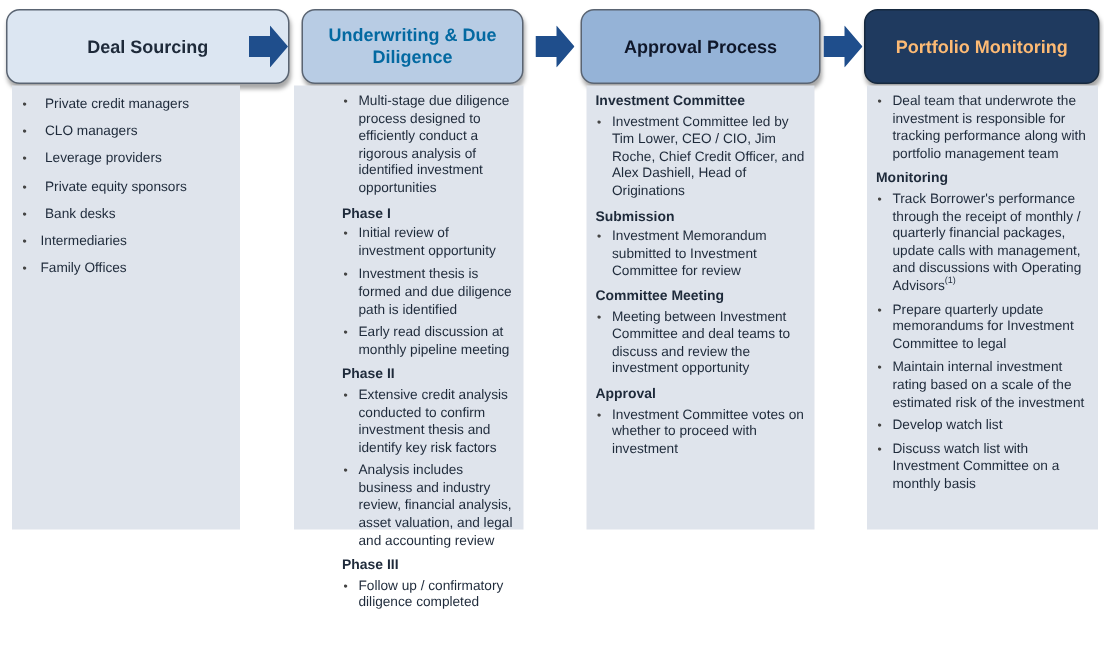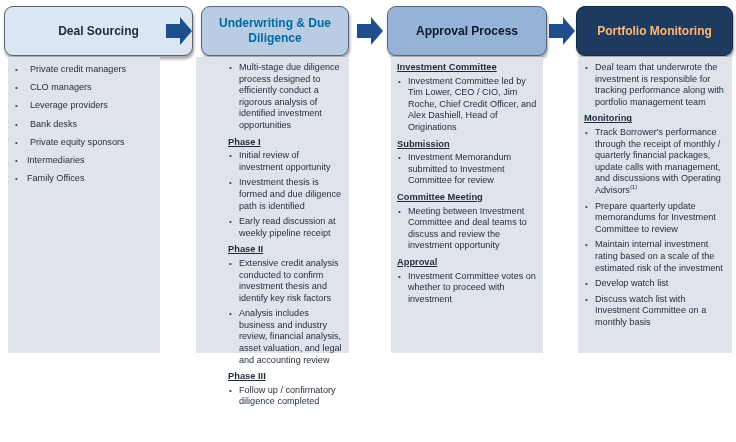--- a/index.html
+++ b/index.html
@@ -16,21 +16,21 @@
   }
   .arrow { position: absolute; top: 17px; width: 26px; height: 28px; }
 
   .col {
     position: absolute; top: 57px; height: 296px;
     background: #dfe4ec;
     padding: 5px 6px 0 6px;
     font-size: 9.1px; line-height: 11.6px; color: #1e2a3a;
   }
   .section-title {
-    font-weight: bold; text-decoration: underline;
+    font-weight: bold; 
     margin: 5px 0 2px 0; font-size: 9.3px;
   }
   .section-title.first { margin-top: 0; }
   ul.bullets { list-style: none; }
   ul.bullets li {
     position: relative; padding-left: 11px; margin-bottom: 4px;
   }
   ul.bullets li::before {
     content: "\2022"; position: absolute; left: 1px; top: 0; font-size: 8px; color: #444;
   }
@@ -67,36 +67,36 @@
 
 <div class="header-box" style="left:576px; width:157px; background:#1f3a5f; color:#fdba74; border-color:#16293f;">
   <span>Portfolio Monitoring</span>
 </div>
 
 <div class="col" id="col1" style="left:8px; width:152px; padding-top:7px;">
   <ul class="bullets">
     <li>Private credit managers</li>
     <li>CLO managers</li>
     <li>Leverage providers</li>
+    <li>Private equity sponsors</li>
     <li>Bank desks</li>
-    <li>Private equity sponsors</li>
     <li class="tight">Intermediaries</li>
     <li class="tight">Family Offices</li>
   </ul>
 </div>
 
 <div class="col" id="col2" style="left:196px; width:153px;padding-left:32px;">
   <ul class="bullets">
     <li>Multi-stage due diligence process designed to efficiently conduct a rigorous analysis of identified investment opportunities</li>
   </ul>
   <div class="section-title">Phase I</div>
   <ul class="bullets">
     <li>Initial review of investment opportunity</li>
     <li>Investment thesis is formed and due diligence path is identified</li>
-    <li>Early read discussion at weekly pipeline receipt</li>
+    <li>Early read discussion at monthly pipeline meeting</li>
   </ul>
   <div class="section-title">Phase II</div>
   <ul class="bullets">
     <li>Extensive credit analysis conducted to confirm investment thesis and identify key risk factors</li>
     <li>Analysis includes business and industry review, financial analysis, asset valuation, and legal and accounting review</li>
   </ul>
   <div class="section-title">Phase III</div>
   <ul class="bullets">
     <li>Follow up / confirmatory diligence completed</li>
   </ul>
@@ -121,20 +121,20 @@
   </ul>
 </div>
 
 <div class="col" id="col4" style="left:578px; width:154px;">
   <ul class="bullets">
     <li>Deal team that underwrote the investment is responsible for tracking performance along with portfolio management team</li>
   </ul>
   <div class="section-title">Monitoring</div>
   <ul class="bullets">
     <li><span>Track Borrower's performance through the receipt of monthly / quarterly financial packages, update calls with management, and discussions with Operating Advisors</span><sup>(1)</sup></li>
-    <li>Prepare quarterly update memorandums for Investment Committee to review</li>
+    <li>Prepare quarterly update memorandums for Investment Committee to legal</li>
     <li>Maintain internal investment rating based on a scale of the estimated risk of the investment</li>
   </ul>
   <ul class="bullets">
     <li>Develop watch list</li>
     <li>Discuss watch list with Investment Committee on a monthly basis</li>
   </ul>
 </div>
 
 </body></html>

